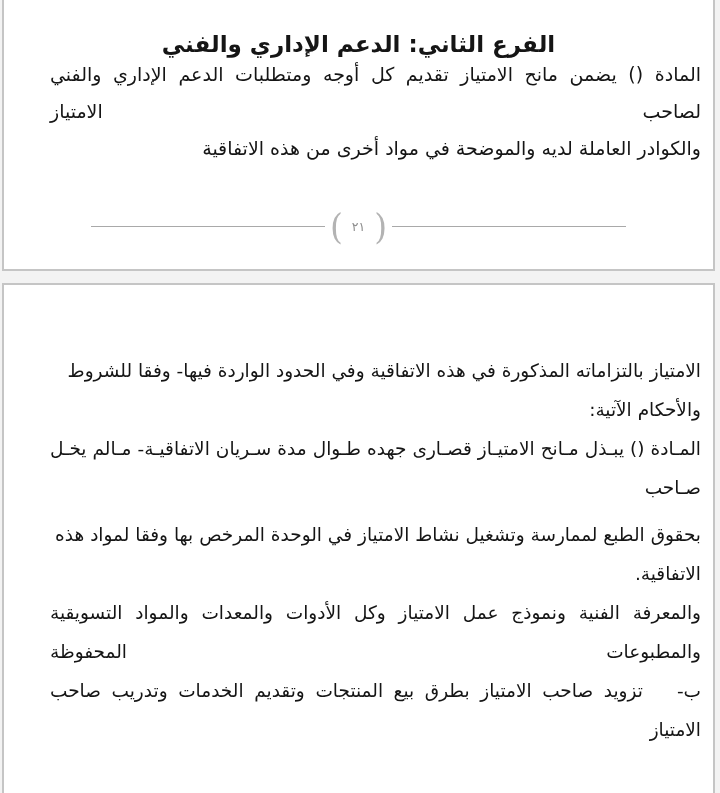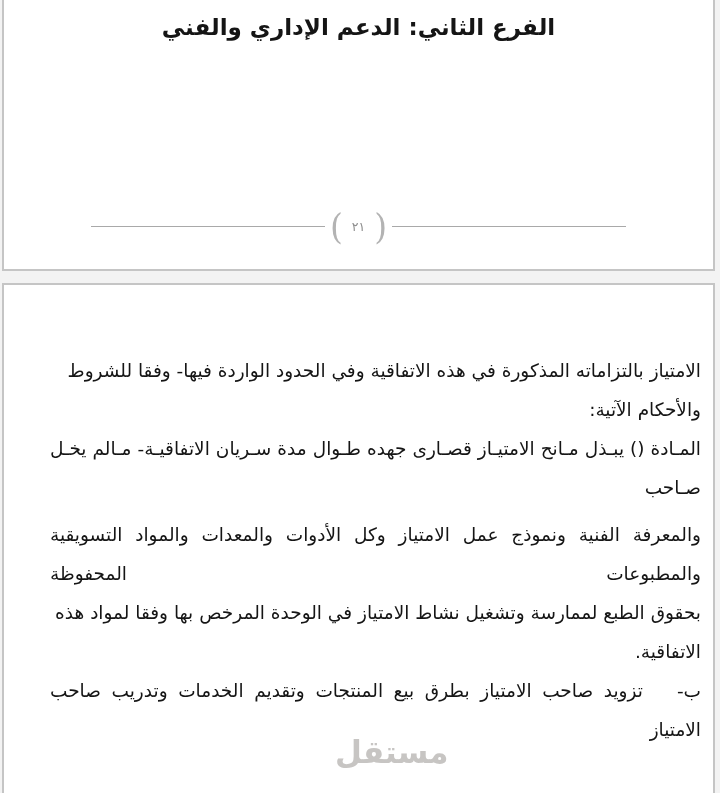--- a/index.html
+++ b/index.html
@@ -11,21 +11,21 @@
   }
   .page{
     position:absolute;left:2px;width:713px;background:#ffffff;
     border:2px solid #c5c5c5;box-sizing:border-box;
   }
   #page1{top:-4px;height:275px;border-top:none;}
   #page2{top:283px;height:522px;border-bottom:none;}
 
   
   .p1-heading{
-    position:absolute;top:18px;left:0;right:0;text-align:center;
+    position:absolute;top:35px;left:0;right:0;text-align:center;
     font-size:23px;font-weight:bold;letter-spacing:0;
   }
   .p1-para{
     position:absolute;top:60px;right:12px;left:46px;
     direction:rtl;font-size:19px;line-height:37px;
   }
   .line{white-space:normal;}
   .line.full{text-align:justify;text-align-last:justify;}
   .line.end{text-align:right;}
 
@@ -55,44 +55,47 @@
   .para.gap-after{margin-bottom:8px;}
   .marker{display:inline;}
   .tab{display:inline-block;width:34px;}
 </style>
 </head>
 <body>
 
 <div class="page" id="page1">
   <div class="p1-heading">الفرع الثاني: الدعم الإداري والفني</div>
 
+  <div class="p1-para" dir="rtl">
+    <div class="line full">المادة () يضمن مانح الامتياز تقديم كل أوجه ومتطلبات الدعم الإداري والفني لصاحب الامتياز</div>
+    <div class="line end">والكوادر العاملة لديه والموضحة في مواد أخرى من هذه الاتفاقية</div>
+  </div>
 
   <div class="p1-footer">
     <div class="fline"></div>
     <span class="brace">(</span>
     <span class="fnum">٢١</span>
     <span class="brace">)</span>
     <div class="fline"></div>
   </div>
 </div>
 
 <div class="page" id="page2">
 
-  <div class="watermark">مستقل</div>
 
   <div class="p2-body" dir="rtl">
 
     <div class="para gap-after">
       <div class="line end">الامتياز بالتزاماته المذكورة في هذه الاتفاقية وفي الحدود الواردة فيها- وفقا للشروط والأحكام الآتية:</div>
       <div class="line full">المـادة () يبـذل مـانح الامتيـاز قصـارى جهده طـوال مدة سـريان الاتفاقيـة- مـالم يخـل صـاحب</div>
     </div>
 
     <div class="para">
+      <div class="line end">بحقوق الطبع لممارسة وتشغيل نشاط الامتياز في الوحدة المرخص بها وفقا لمواد هذه الاتفاقية.</div>
       <div class="line full">والمعرفة الفنية ونموذج عمل الامتياز وكل الأدوات والمعدات والمواد التسويقية والمطبوعات المحفوظة</div>
-      <div class="line end">بحقوق الطبع لممارسة وتشغيل نشاط الامتياز في الوحدة المرخص بها وفقا لمواد هذه الاتفاقية.</div>
     </div>
 
     <div class="para">
       <div class="line full"><span class="marker">ب-</span><span class="tab"></span><span>تزويد صاحب الامتياز بطرق بيع المنتجات وتقديم الخدمات وتدريب صاحب الامتياز</span></div>
 
     </div>
 
   </div>
 </div>
 

